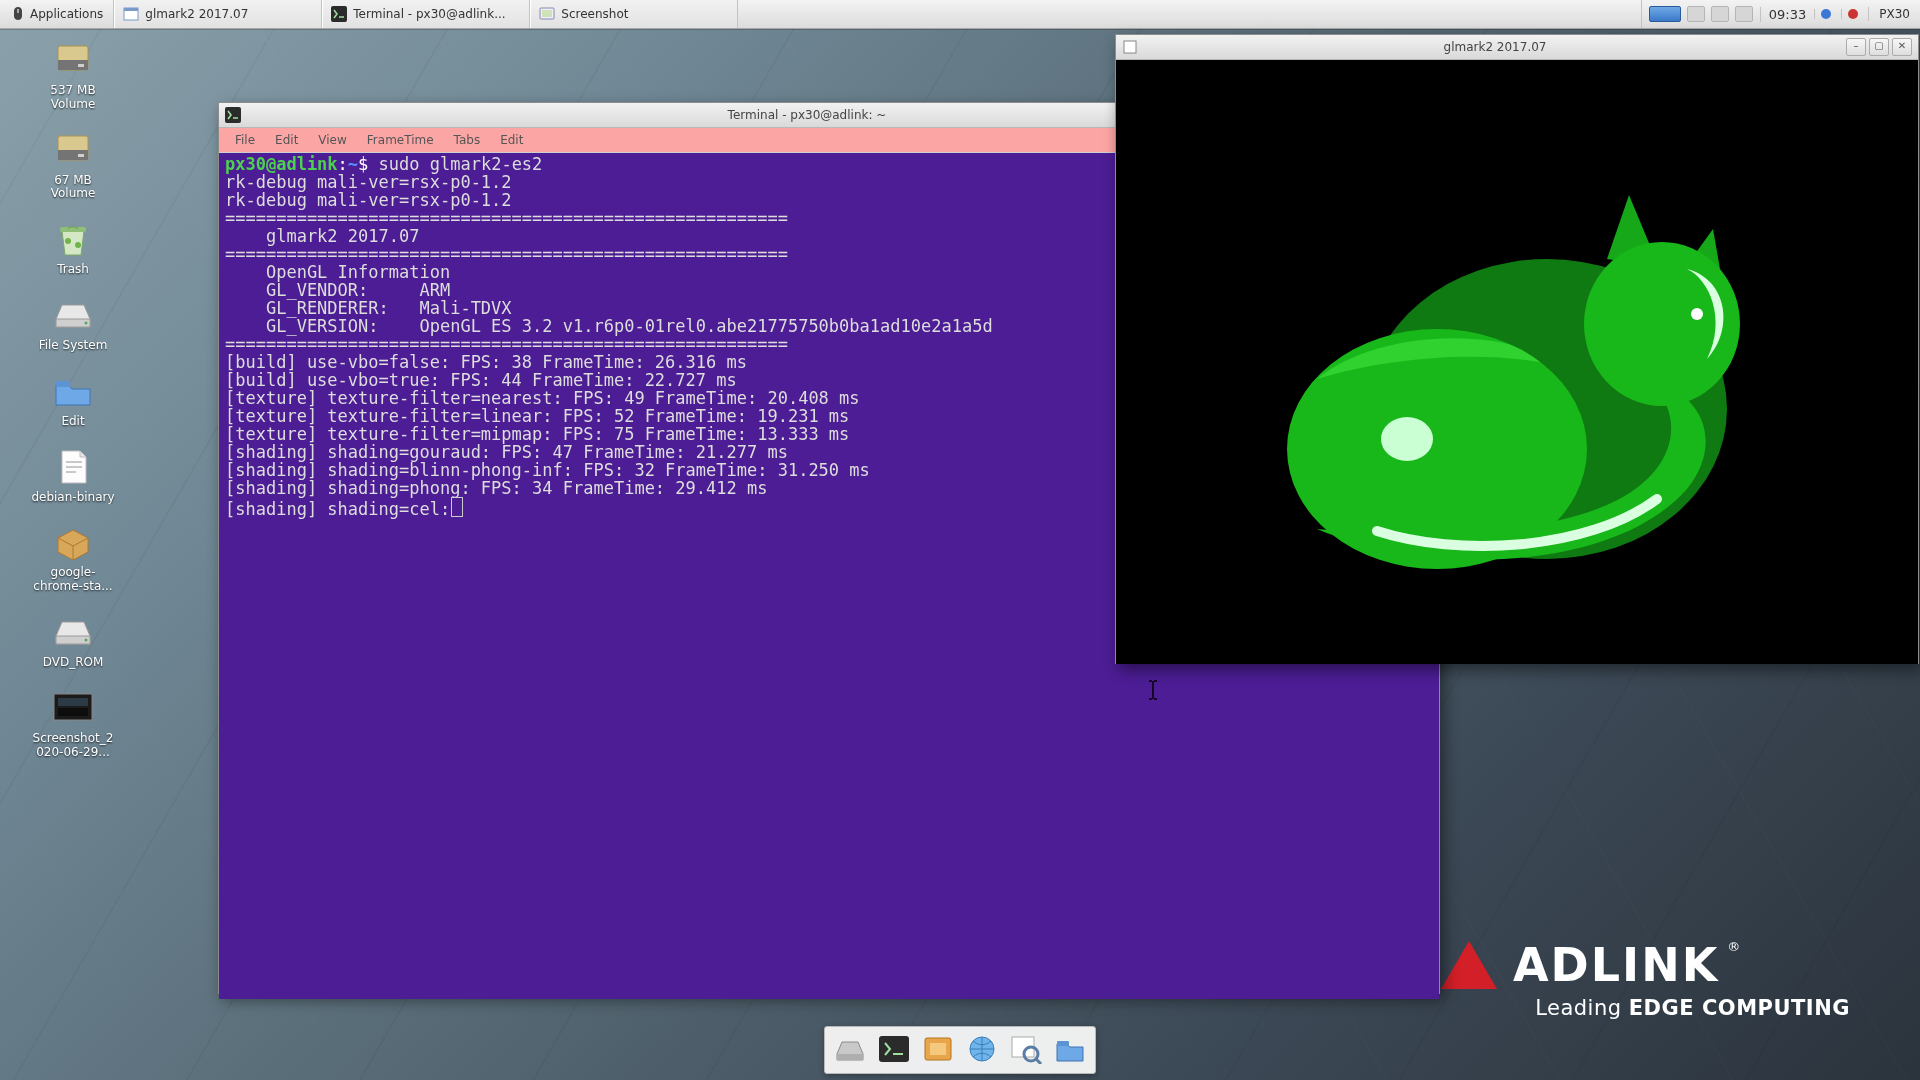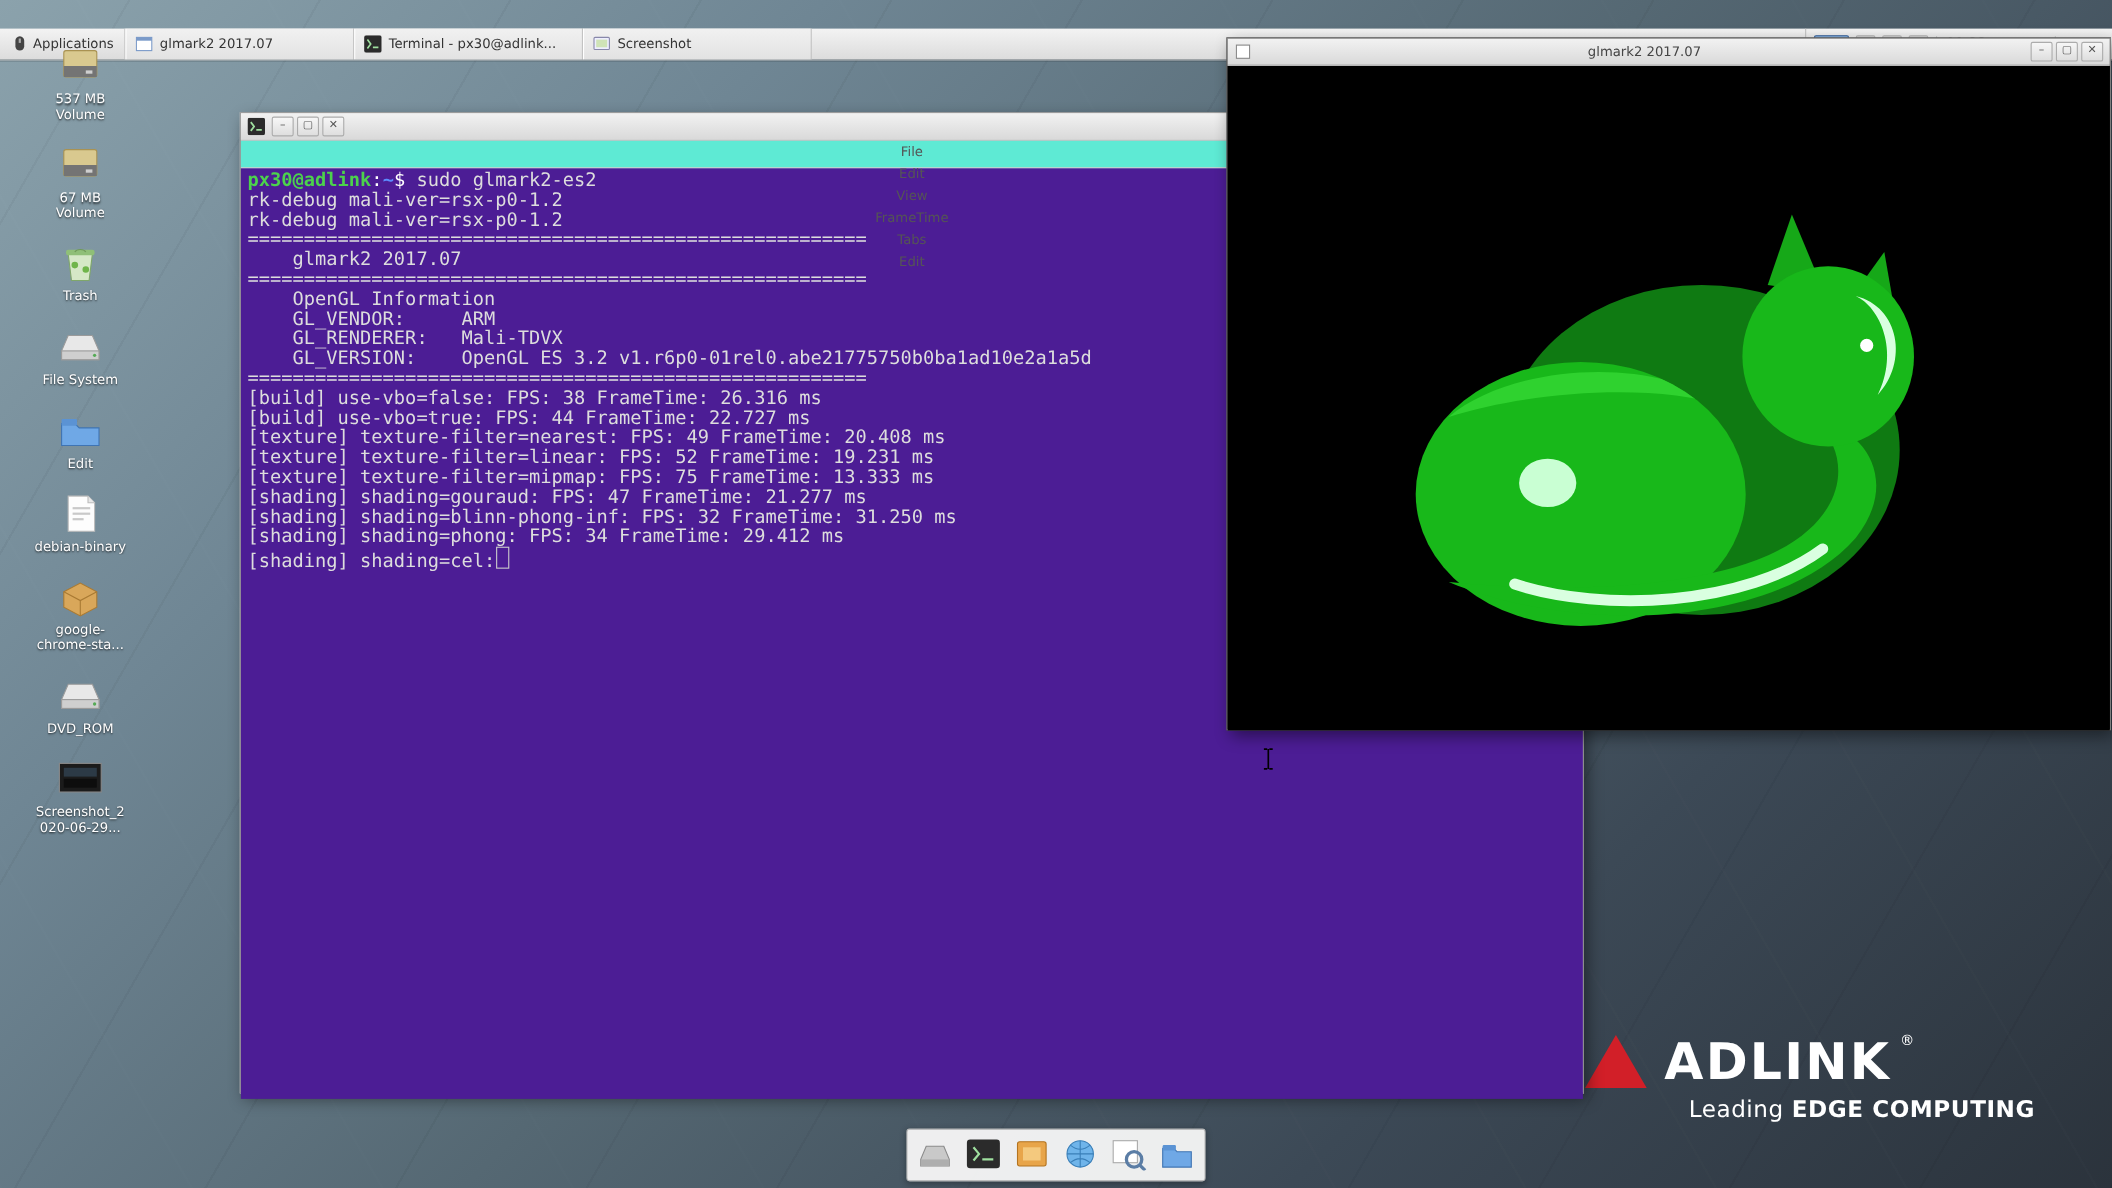--- a/index.html
+++ b/index.html
@@ -10,21 +10,21 @@
 .wallpaper-pattern{position:absolute;inset:0;pointer-events:none;opacity:.25;
   background-image:
    repeating-linear-gradient(60deg,rgba(255,255,255,.04) 0 2px,transparent 2px 150px),
    repeating-linear-gradient(-60deg,rgba(0,0,0,.15) 0 2px,transparent 2px 150px);}
 .adlink-logo{position:absolute;right:70px;bottom:60px;color:#fff;text-align:left;}
 .adlink-logo .tri{display:inline-block;width:0;height:0;border-left:28px solid transparent;border-right:28px solid transparent;border-bottom:48px solid #d21f28;vertical-align:middle;margin-right:12px;}
 .adlink-logo .brand{font-size:46px;font-weight:700;letter-spacing:2px;vertical-align:middle;margin-top:12px;}
 .adlink-logo .sub{font-size:21px;letter-spacing:.5px;margin-top:4px;margin-left:94px;}
 .adlink-logo .sub b{font-weight:700;}
 
-.panel{position:absolute;top:0;left:0;right:0;height:28px;background:linear-gradient(#f3f3f3,#dcdcdc);border-bottom:1px solid #a8a8a8;display:flex;align-items:center;box-shadow:0 1px 0 rgba(0,0,0,.2);margin-top:26px;}
+.panel{position:absolute;top:0;left:0;right:0;height:28px;background:linear-gradient(#f3f3f3,#dcdcdc);border-bottom:1px solid #a8a8a8;display:flex;align-items:center;box-shadow:0 1px 0 rgba(0,0,0,.2);}
 .panel .app-btn{display:flex;align-items:center;padding:0 10px;height:100%;border-right:1px solid #c3c3c3;cursor:pointer;}
 .panel .app-btn svg{margin-right:4px;}
 .taskbtn{display:flex;align-items:center;height:100%;min-width:190px;max-width:210px;padding:0 8px;border-right:1px solid #c3c3c3;border-left:1px solid #fff;background:linear-gradient(#f1f1f1,#e2e2e2);cursor:pointer;overflow:hidden;white-space:nowrap;text-overflow:ellipsis;}
 .taskbtn .ticon{width:16px;height:16px;margin-right:6px;flex:0 0 16px;display:inline-flex;align-items:center;justify-content:center;}
 .panel-right{margin-left:auto;display:flex;align-items:center;height:100%;}
 .tray{display:flex;align-items:center;height:100%;padding:0 4px;border-left:1px solid #c3c3c3;}
 .tray .slot{width:16px;height:14px;margin:0 3px;background:#d6d6d6;border:1px solid #b5b5b5;border-radius:2px;}
 .tray .slot.accent{background:linear-gradient(#6fa9e6,#3b79c8);border-color:#2a5a99;width:30px;}
 .clock{padding:0 8px;border-left:1px solid #c3c3c3;font-size:13px;}
 .nic{display:flex;align-items:center;padding:0 6px;border-left:1px solid #c3c3c3;}
@@ -40,21 +40,21 @@
 
 .dock{position:absolute;left:50%;bottom:6px;transform:translateX(-50%);background:rgba(245,245,245,.96);border:1px solid #b8b8b8;border-radius:3px;padding:4px 6px;display:flex;gap:6px;box-shadow:0 2px 6px rgba(0,0,0,.3);}
 .dock .docki{width:38px;height:38px;display:flex;align-items:center;justify-content:center;border-radius:3px;cursor:pointer;}
 
 .win{position:absolute;background:#efefef;border:1px solid #8d8d8d;box-shadow:4px 6px 14px rgba(0,0,0,.45);}
 .titlebar{height:24px;background:linear-gradient(#f2f2f2,#d9d9d9);display:flex;align-items:center;padding:0 6px;border-bottom:1px solid #b8b8b8;}
 .titlebar .ticon{width:16px;height:16px;margin-right:6px;display:inline-flex;align-items:center;justify-content:center;}
 .titlebar .ttl{flex:1;text-align:center;font-size:12px;color:#444;}
 .titlebar .wctrl{display:flex;gap:3px;}
 .titlebar .wbtn{width:18px;height:16px;background:linear-gradient(#f7f7f7,#dedede);border:1px solid #acacac;border-radius:2px;font-size:10px;line-height:14px;text-align:center;color:#555;cursor:pointer;}
-.menubar{height:24px;background:#5eead4;display:flex;align-items:center;padding:0 6px;border-bottom:1px solid #cfcfcf;flex-direction:column;}
+.menubar{height:24px;background:#fca5a5;display:flex;align-items:center;padding:0 6px;border-bottom:1px solid #cfcfcf;}
 .menubar .mi{padding:3px 10px;color:#555;cursor:pointer;}
 .termbody{background:#4c1d95;color:#ddd;font-family:"DejaVu Sans Mono",monospace;font-size:17px;line-height:18px;padding:2px 6px;white-space:pre;overflow:hidden;}
 .termbody .green{color:#4cd24c;font-weight:bold;}
 .termbody .blue{color:#5c8cff;font-weight:bold;}
 .termbody .white{color:#fff;}
 .cursorbox{display:inline-block;width:10px;height:18px;border:1px solid #ccc;margin-left:1px;vertical-align:-2px;}
 
 .glwin{position:absolute;background:#000;border:1px solid #8d8d8d;box-shadow:4px 6px 14px rgba(0,0,0,.45);}
 .glscene{position:relative;width:100%;height:calc(100% - 24px);background:#000;overflow:hidden;}
 .cat{position:absolute;left:50%;top:52%;transform:translate(-50%,-50%);}
@@ -228,20 +228,21 @@
     </div>
 
   <div class="win" style="left:218px;top:102px;width:1220px;height:890px;">
     <div class="titlebar">
       <span class="ticon">
         <svg width="16" height="16">
             <rect width="16" height="16" rx="2" fill="#2b2b2b"></rect>
             <path d="M3 4l3 4-3 4M8 11h5" stroke="#9fe09f" stroke-width="1.6" fill="none"></path>
           </svg>
       </span>
+      <span class="ttl">Terminal - px30@adlink: ~</span>
       <span class="wctrl">
         <span class="wbtn">–</span>
         <span class="wbtn">▢</span>
         <span class="wbtn">✕</span>
       </span>
     </div>
     <div class="menubar" id="term-menubar">
         <span class="mi">File</span>
         <span class="mi">Edit</span>
         <span class="mi">View</span>

